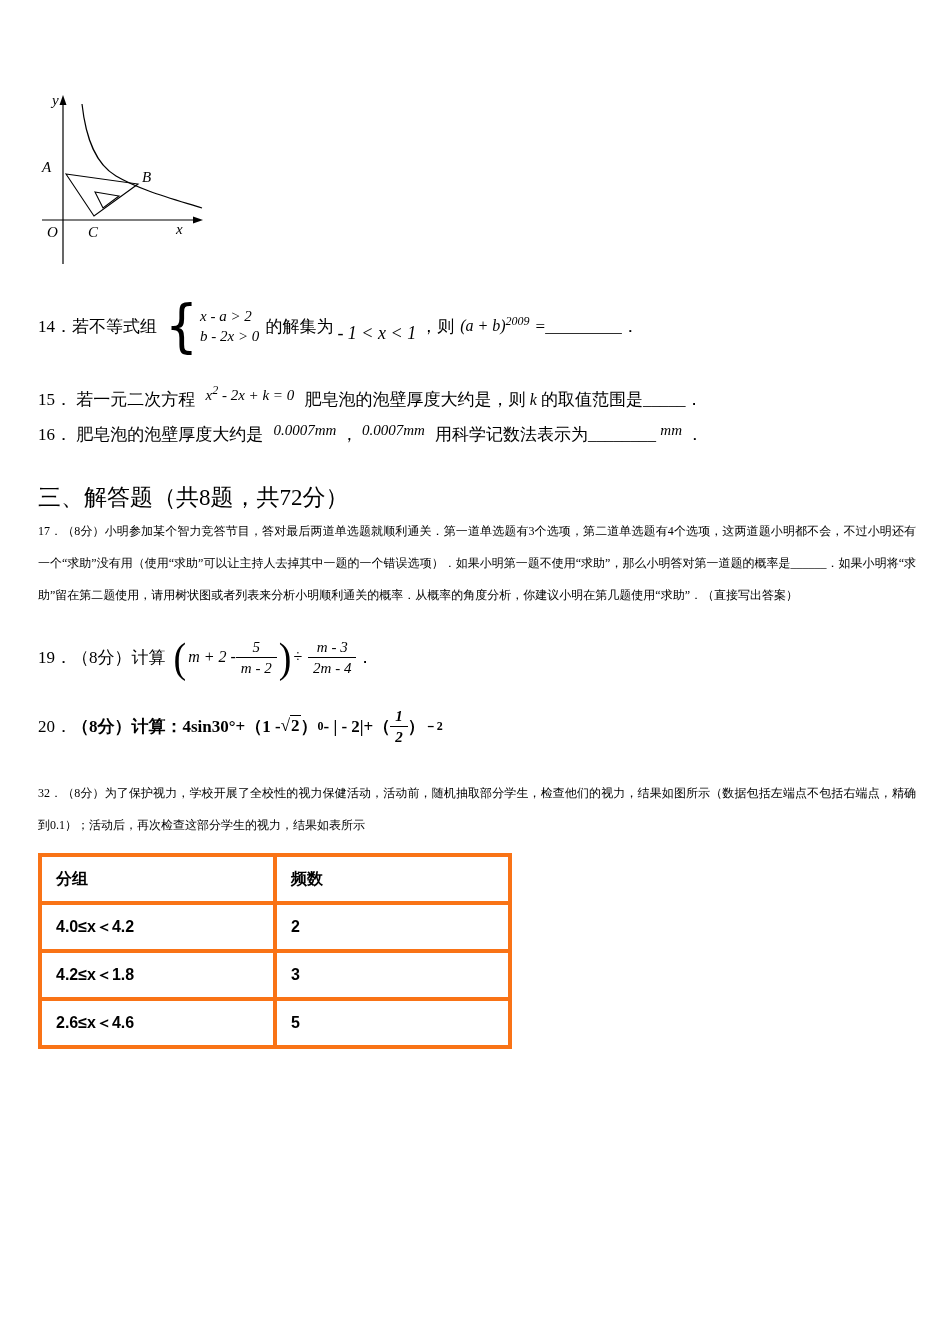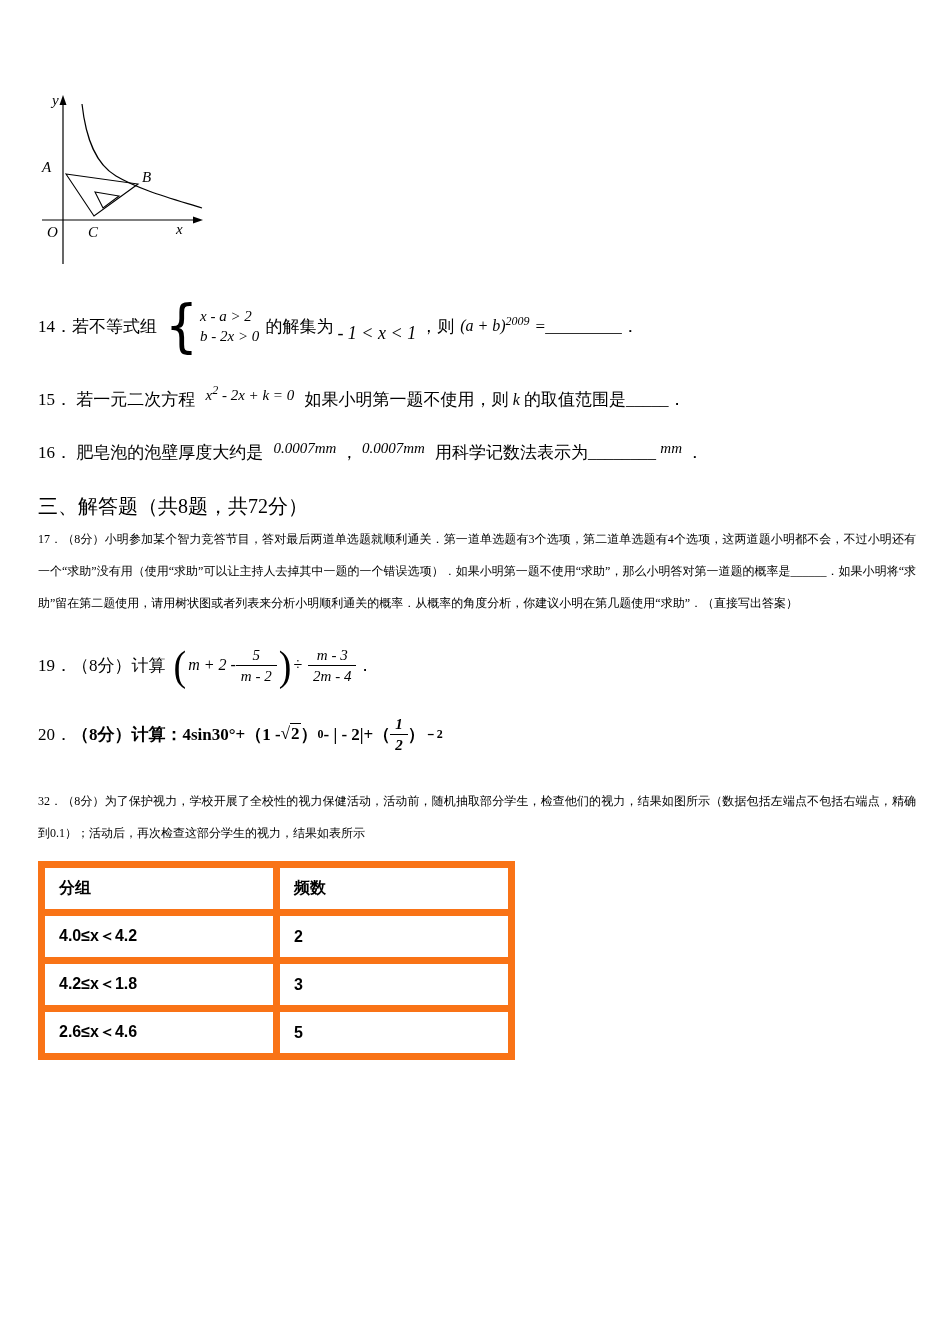--- a/index.html
+++ b/index.html
@@ -26,22 +26,22 @@
   .q14 { margin-top:287px; height:58px; }
   .q14 .brace { font-size:52px; font-weight:400; line-height:1; display:inline-block;
                 transform:scaleY(1.08); margin:0 2px 0 8px; font-family:"DejaVu Sans", sans-serif; }
   .syslines { display:inline-flex; flex-direction:column; justify-content:flex-start; }
   .syslines .math { font-size:15px; line-height:20px; }
   .lowered { position:relative; top:7px; font-size:18px; margin:0 4px; }
   .raised  { position:relative; top:-5px; font-size:15px; }
   .gap-l { margin-left:6px; } .gap-r { margin-right:6px; }
 
   .q15 { margin-top:30px; line-height:30px; }
-  .q16 { margin-top:28px; line-height:20px; }
-  .sec3 { margin-top:28px; line-height:30px; font-size:20px; }
+  .q16 { line-height:40px; }
+  .sec3 { margin-top:28px; line-height:30px; font-size:23px; }
 
   .para { font-size:12px; line-height:32px; text-align:justify; }
   .q17 { margin-top:2px; }
 
   .q18 { margin-top:18px; height:56px; }
   .frac { display:inline-block; text-align:center; vertical-align:middle;
           font-family:"Liberation Serif", serif; font-style:italic; font-size:15px; line-height:1.2; }
   .frac .fnum { display:block; padding:1px 5px; border-bottom:1px solid #000; }
   .frac .fden { display:block; padding:1px 5px; }
   .bigp { font-size:38px; font-weight:400; display:inline-block; line-height:1;
@@ -53,21 +53,21 @@
   .bold { font-weight:bold; }
 
   .q20 { margin-top:16px; height:50px; }
   .sqrt { font-style:normal; }
   .sqrtv { border-top:1px solid #000; padding:0 1px; }
 
   .q21 { margin-top:26px; }
 
   table.vtab { border-collapse:collapse; margin-top:12px; }
   table.vtab td, table.vtab th {
-    border:7px solid #f97316; width:235px; height:48px; padding:0 14px;
+    border:4px solid #f97316; width:235px; height:48px; padding:0 14px;
     text-align:left; vertical-align:middle;
     font-family:"Liberation Sans", sans-serif; font-weight:bold; font-size:16px;margin-left:36px;
   }
 </style>
 </head>
 <body>
 
 <div class="page">
 
   <svg class="figure" width="185" height="180" viewBox="0 0 185 180">
@@ -100,21 +100,21 @@
       <span class="math lowered">- 1 &lt; x &lt; 1</span>
       <span class="zh">，则</span>
       <span class="math gap-l"><span>(a + b)</span><sup>2009</sup></span>
       <span class="zh gap-l">=_________．</span>
     </div>
 
     <div class="q15 zh">
       <span>15．</span>
       <span>若一元二次方程</span>
       <span class="math raised gap-l gap-r"><span>x</span><sup>2</sup><span> - 2x + k </span><span>= 0</span></span>
-      <span>如果小明第一题不使用，则</span>
+      <span>肥皂泡的泡壁厚度大约是，则</span>
       <span class="math">k</span>
       <span>的取值范围是_____．</span>
     </div>
 
     <div class="q16 zh">
       <span>16．</span>
       <span>肥皂泡的泡壁厚度大约是</span>
       <span class="math raised gap-l">0.0007mm</span>
       <span>，</span>
       <span class="math raised gap-r">0.0007mm</span>

